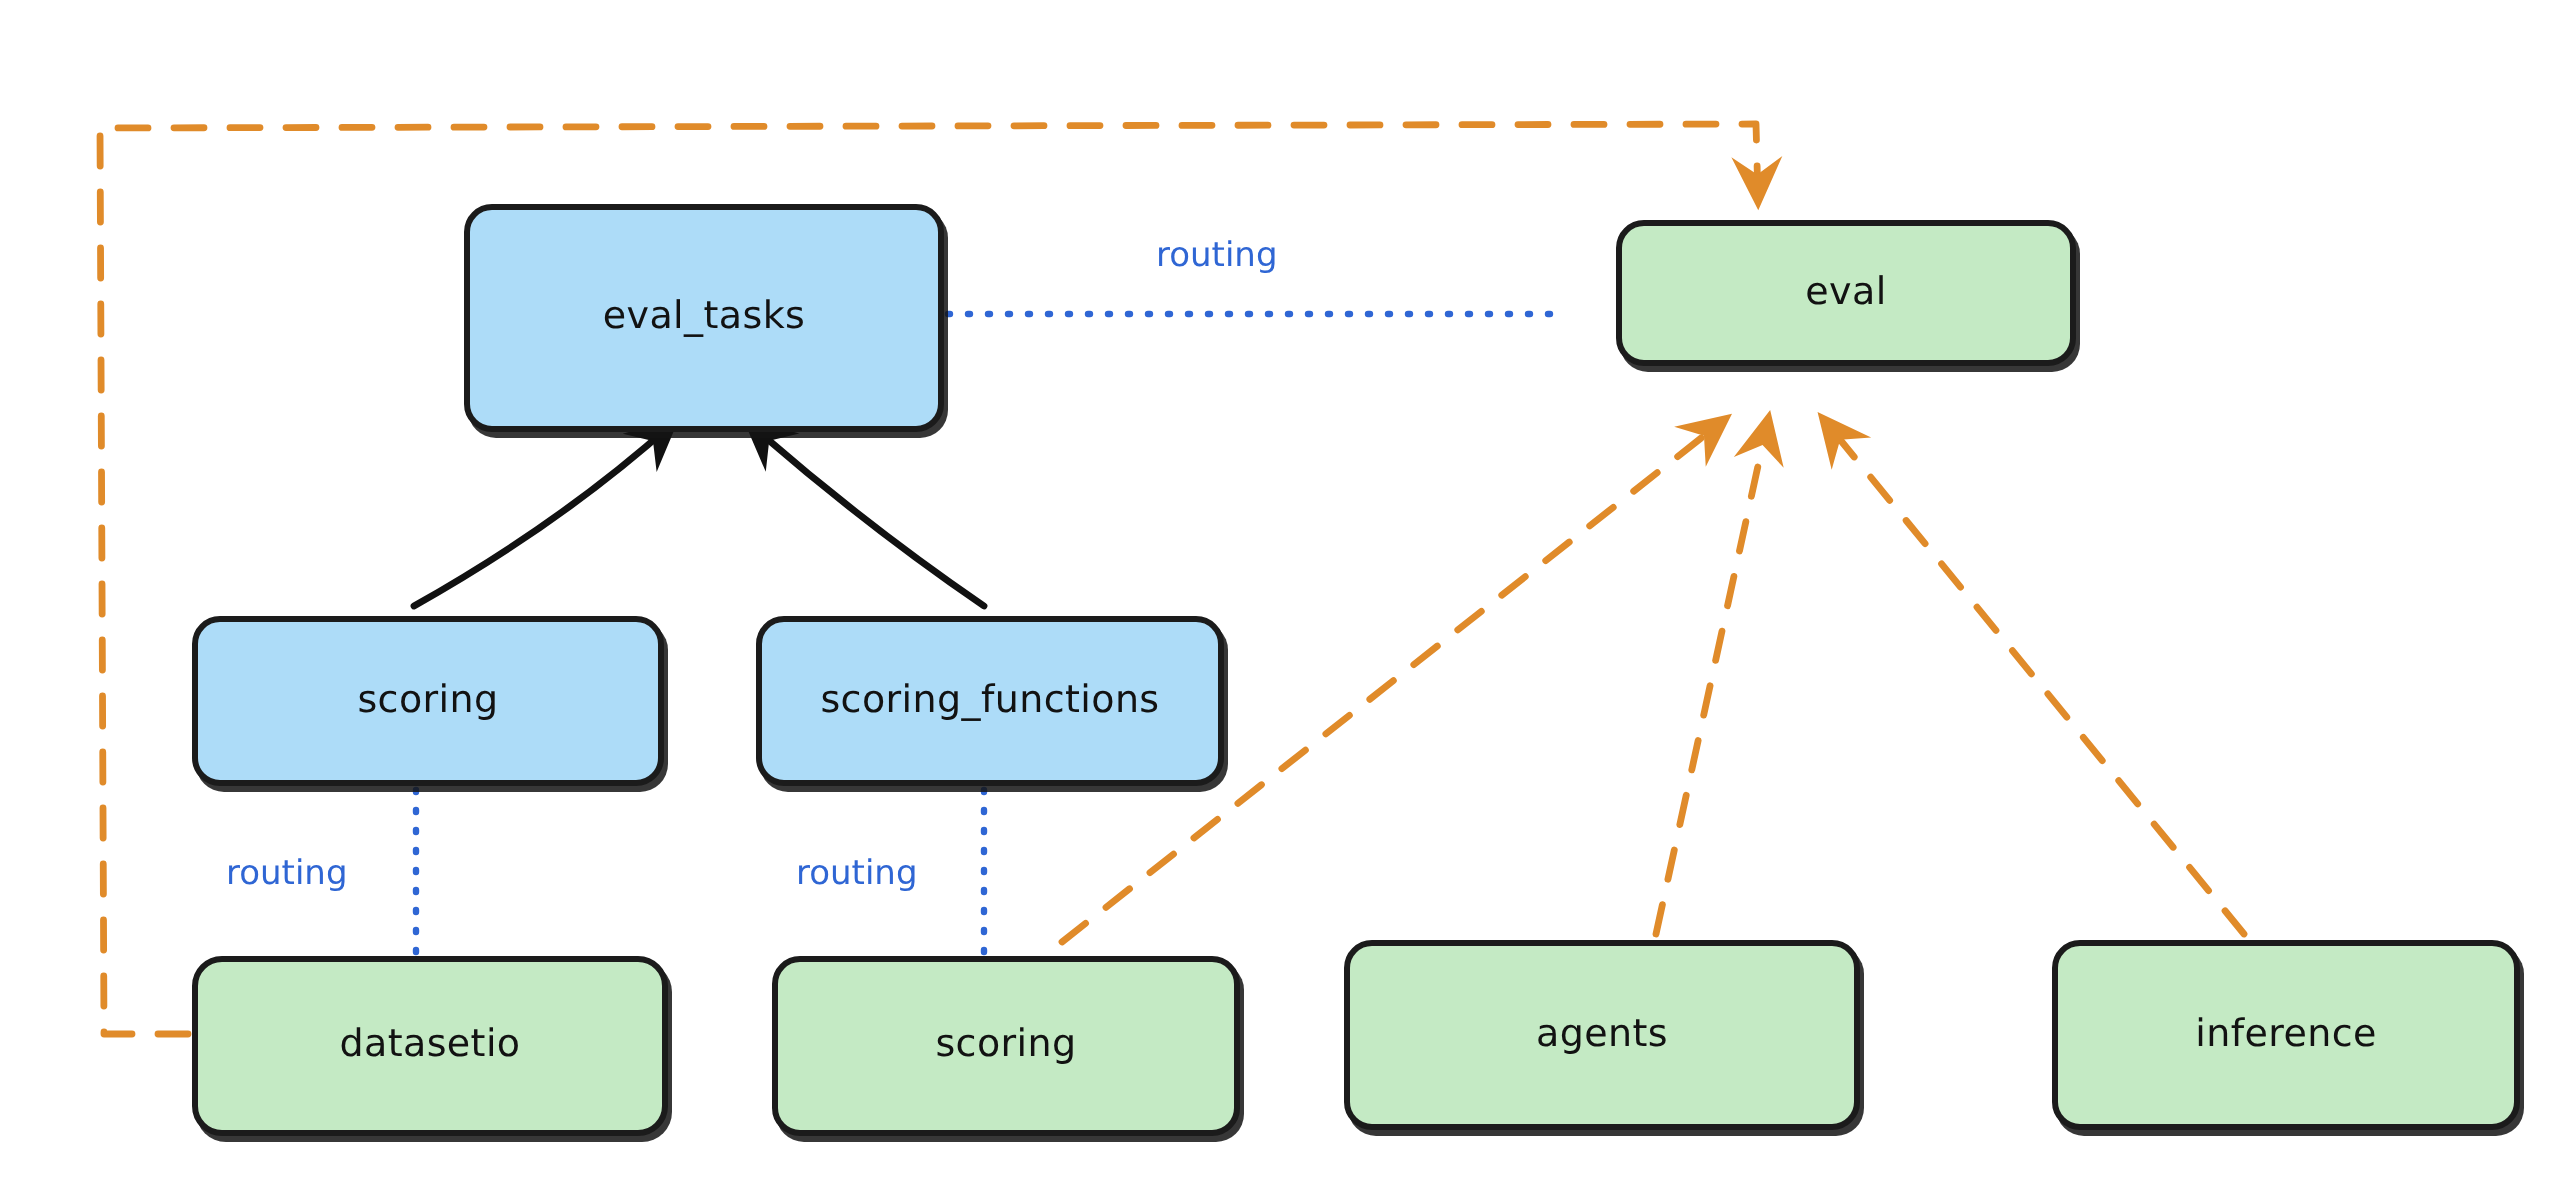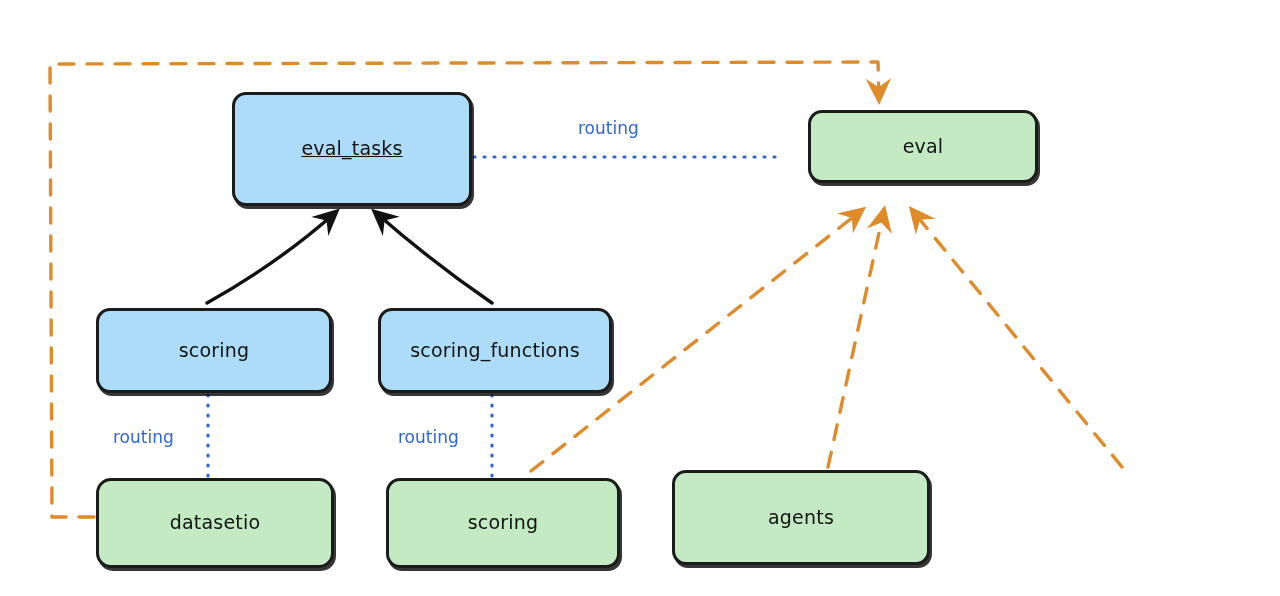--- a/index.html
+++ b/index.html
@@ -85,21 +85,21 @@
 
     <path d="M 94 517 L 52 517 L 50 64 L 878 62 L 879 100" fill="none" stroke="#e08b2a" stroke-width="3.4" stroke-linecap="round" stroke-linejoin="round" stroke-dasharray="15 13" marker-end="url(#arrow-orange)"></path>
 
     <path d="M 531 471 L 862 210" fill="none" stroke="#e08b2a" stroke-width="3.4" stroke-linecap="round" stroke-dasharray="15 13" marker-end="url(#arrow-orange)"></path>
 
     <path d="M 828 467 L 884 210" fill="none" stroke="#e08b2a" stroke-width="3.4" stroke-linecap="round" stroke-dasharray="15 13" marker-end="url(#arrow-orange)"></path>
 
     <path d="M 1122 467 L 912 210" fill="none" stroke="#e08b2a" stroke-width="3.4" stroke-linecap="round" stroke-dasharray="15 13" marker-end="url(#arrow-orange)"></path>
   </svg>
 
-  <div class="node blue" style="left:232px; top:92px; width:240px; height:114px;text-decoration:underline;">
+  <div class="node blue" style="left:232px; top:102px; width:240px; height:114px;">
     <span class="node-label">eval_tasks</span>
   </div>
 
   <div class="node green" style="left:808px; top:110px; width:230px; height:73px;">
     <span class="node-label">eval</span>
   </div>
 
   <div class="node blue" style="left:96px; top:308px; width:236px; height:85px;">
     <span class="node-label">scoring</span>
   </div>
@@ -113,20 +113,23 @@
   </div>
 
   <div class="node green" style="left:386px; top:478px; width:234px; height:90px;">
     <span class="node-label">scoring</span>
   </div>
 
   <div class="node green" style="left:672px; top:470px; width:258px; height:95px;">
     <span class="node-label">agents</span>
   </div>
 
+  <div class="node green" style="left:1026px; top:470px; width:234px; height:95px;">
+    <span class="node-label">inference</span>
+  </div>
 
   <span class="edge-label" style="left:578px; top:118px;">routing</span>
 
   <span class="edge-label" style="left:113px; top:427px;">routing</span>
 
   <span class="edge-label" style="left:398px; top:427px;">routing</span>
 
 </div>
 
 </body></html>

